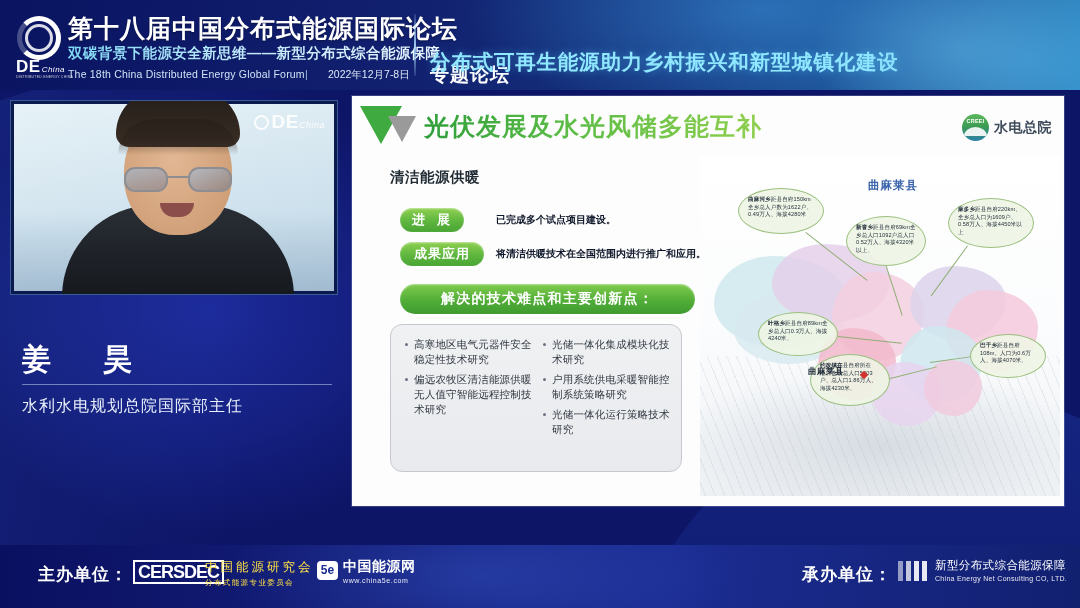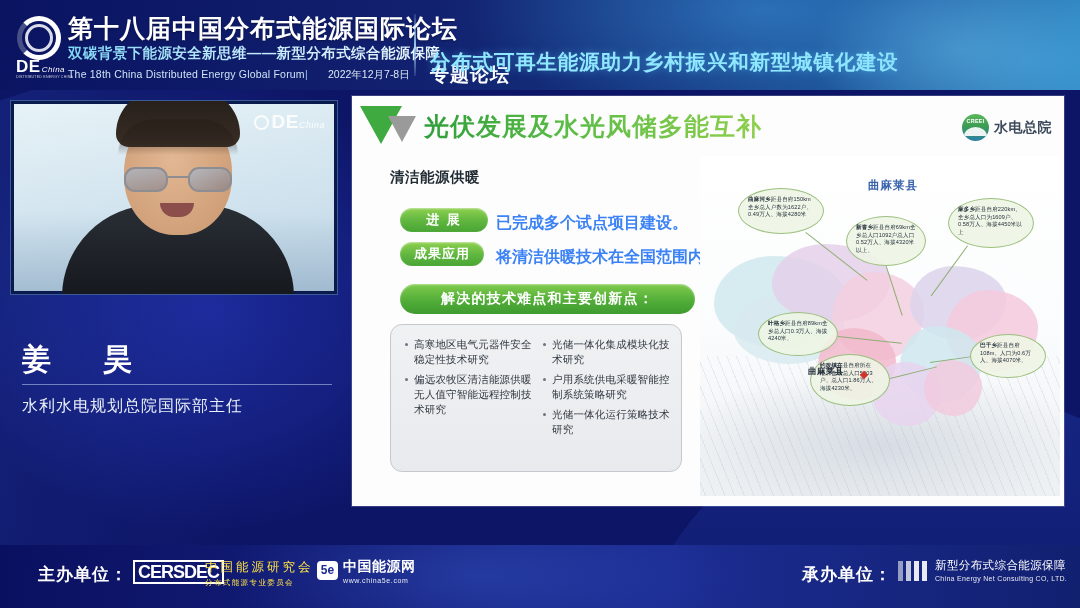--- a/index.html
+++ b/index.html
@@ -224,24 +224,24 @@
     font-size:14.5px; font-weight:bold; color:#1f2a33; letter-spacing:.5px;
   }
 
   .pill {
     position:absolute; height:24px; border-radius:13px; color:#fff;
     font-size:13px; font-weight:bold; display:flex; align-items:center;
     justify-content:center; letter-spacing:2px;
     background:linear-gradient(180deg,#8ed04f 0%,#5fb63f 55%,#49a534 100%);
     box-shadow:inset 0 1px 2px rgba(255,255,255,.5);
   }
-  .pill.p1 { left:48px; top:112px; width:88px; }
+  .pill.p1 { left:48px; top:112px; width:64px;font-family:Liberation Mono, monospace; }
   .pill.p2 { left:48px; top:146px; width:84px; letter-spacing:1px;}
   .pill-text {
-    position:absolute; font-size:16px; color:#3b82f6; font-weight:bold;
+    position:absolute; font-size:10px; color:#0f172a; font-weight:bold;
   }
   .pill-text.t1 { left:144px; top:117px; }
   .pill-text.t2 { left:144px; top:151px; }
 
   .banner {
     position:absolute; left:48px; top:188px; width:295px; height:30px;
     border-radius:16px; color:#fff; font-size:14px; font-weight:bold;
     display:flex; align-items:center; justify-content:center; letter-spacing:1.2px;
     background:linear-gradient(180deg,#7fcb4c 0%,#52ae38 55%,#3e9a2f 100%);
     box-shadow:inset 0 1px 2px rgba(255,255,255,.45);

